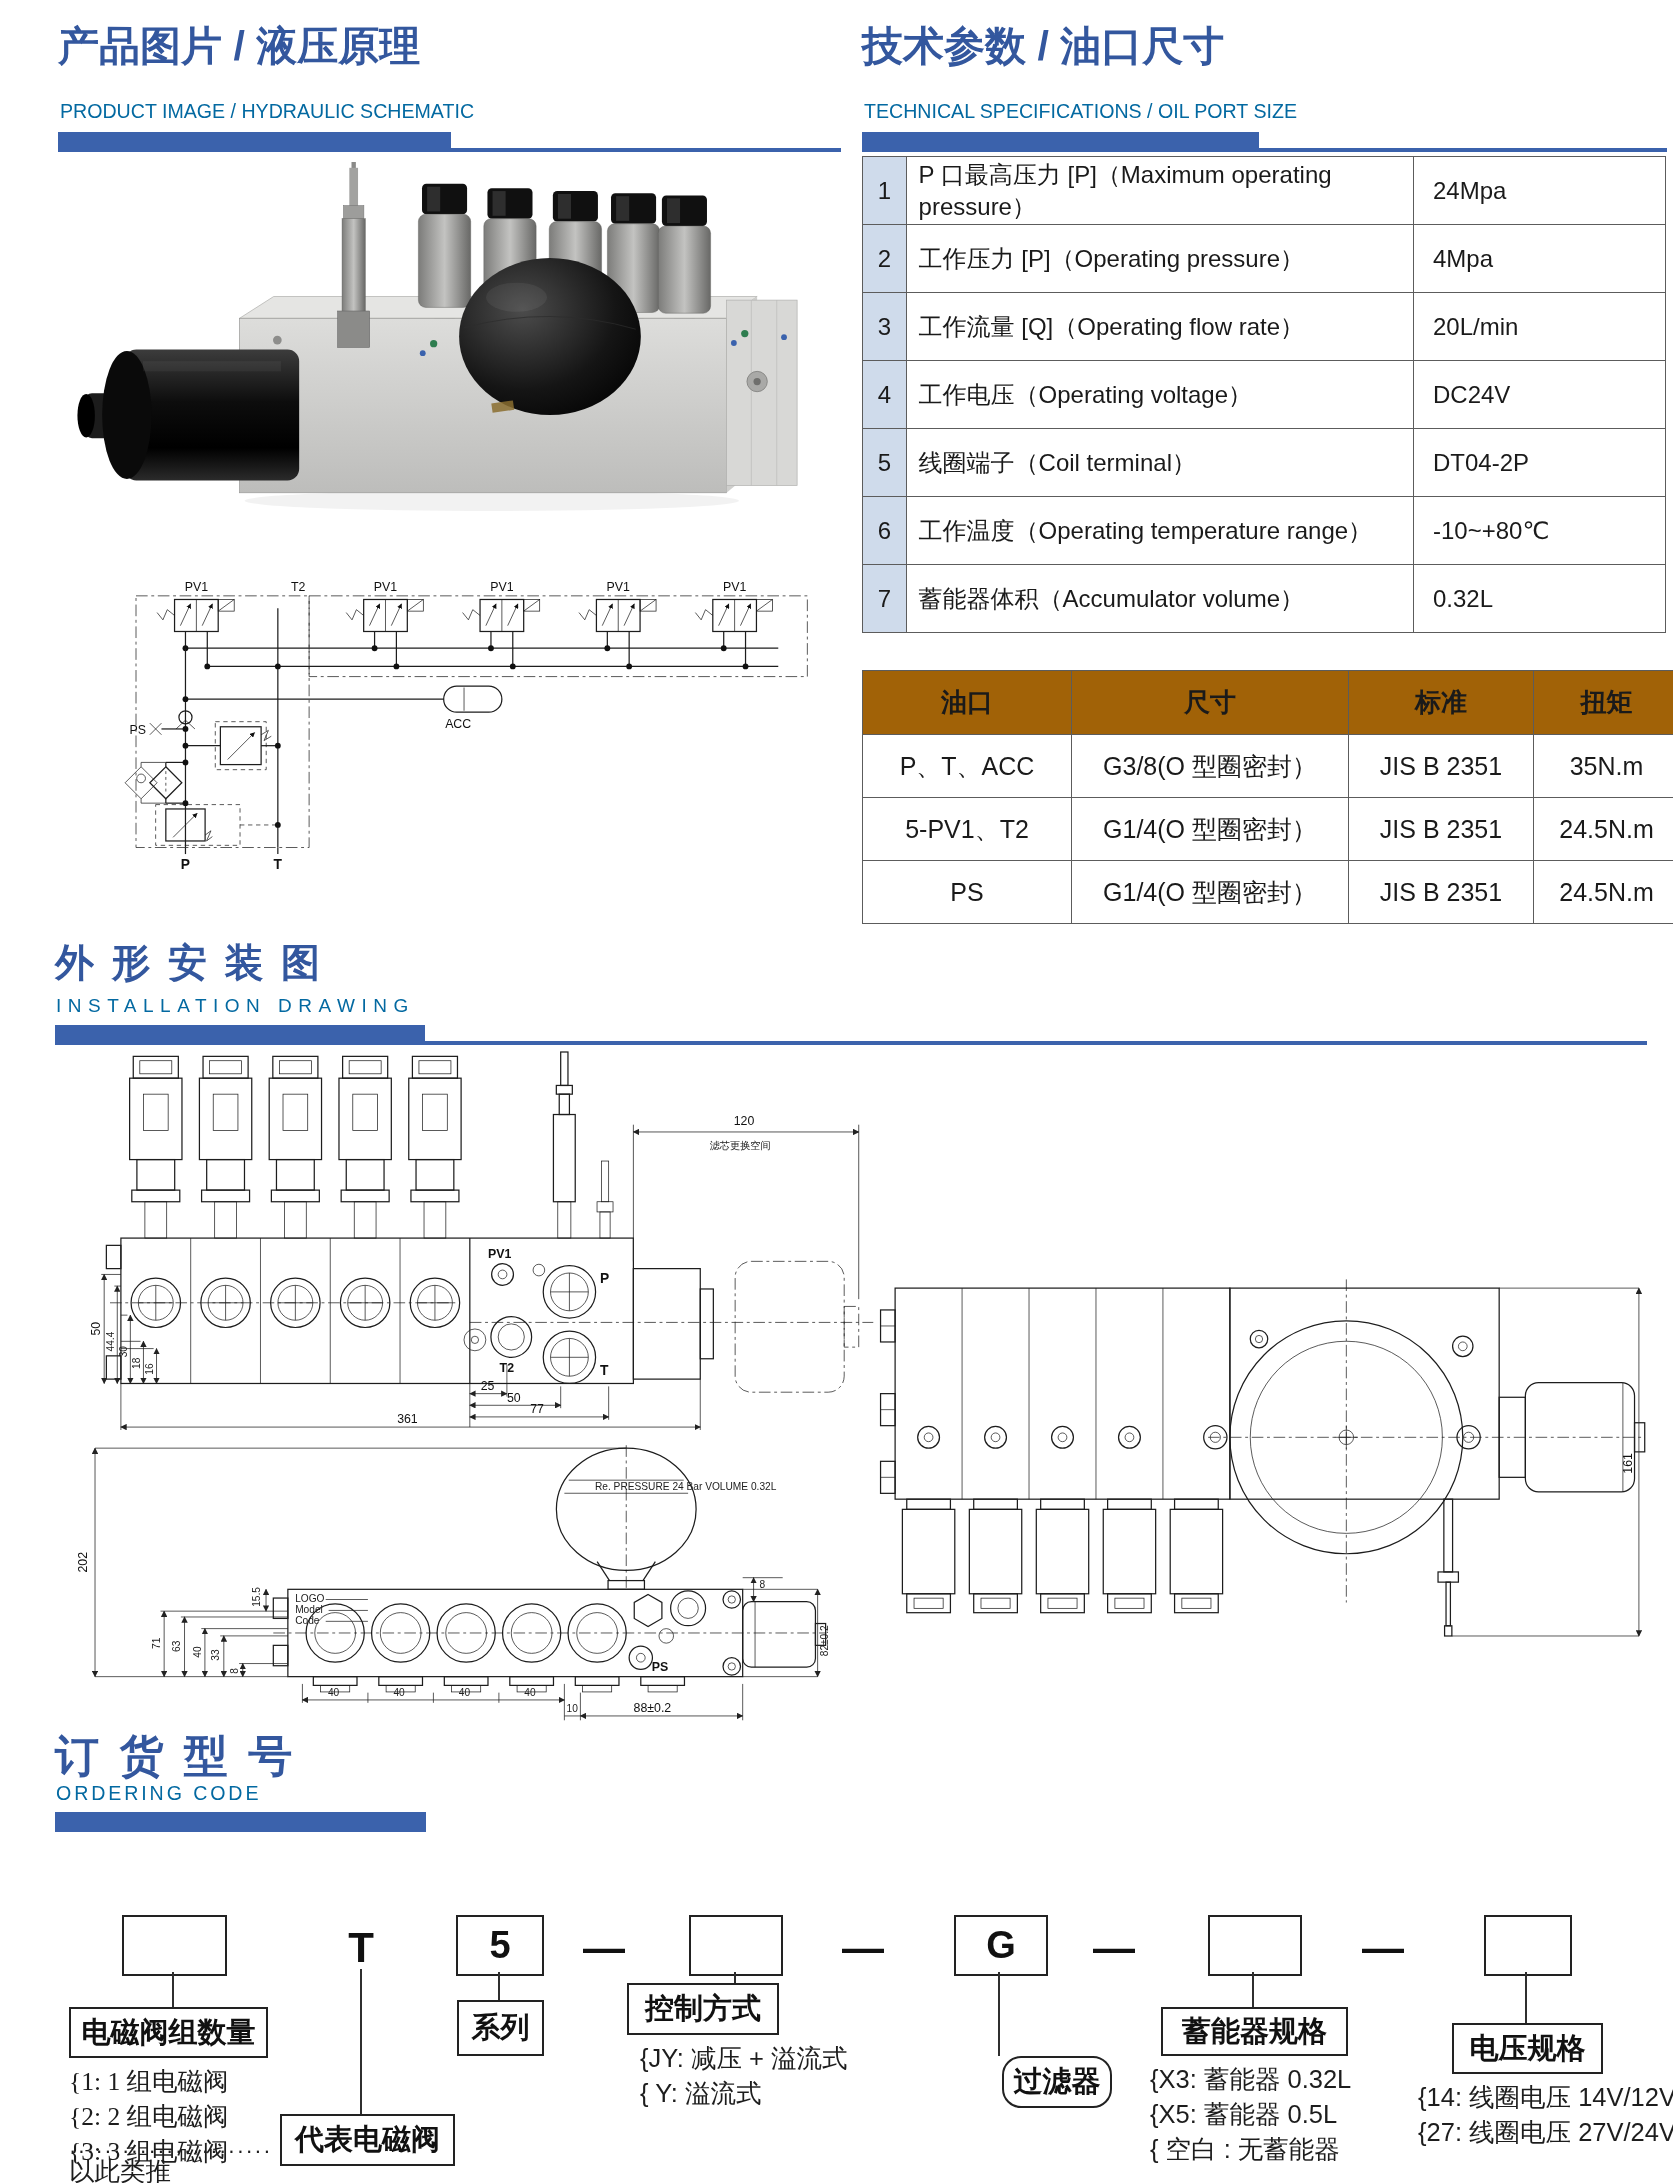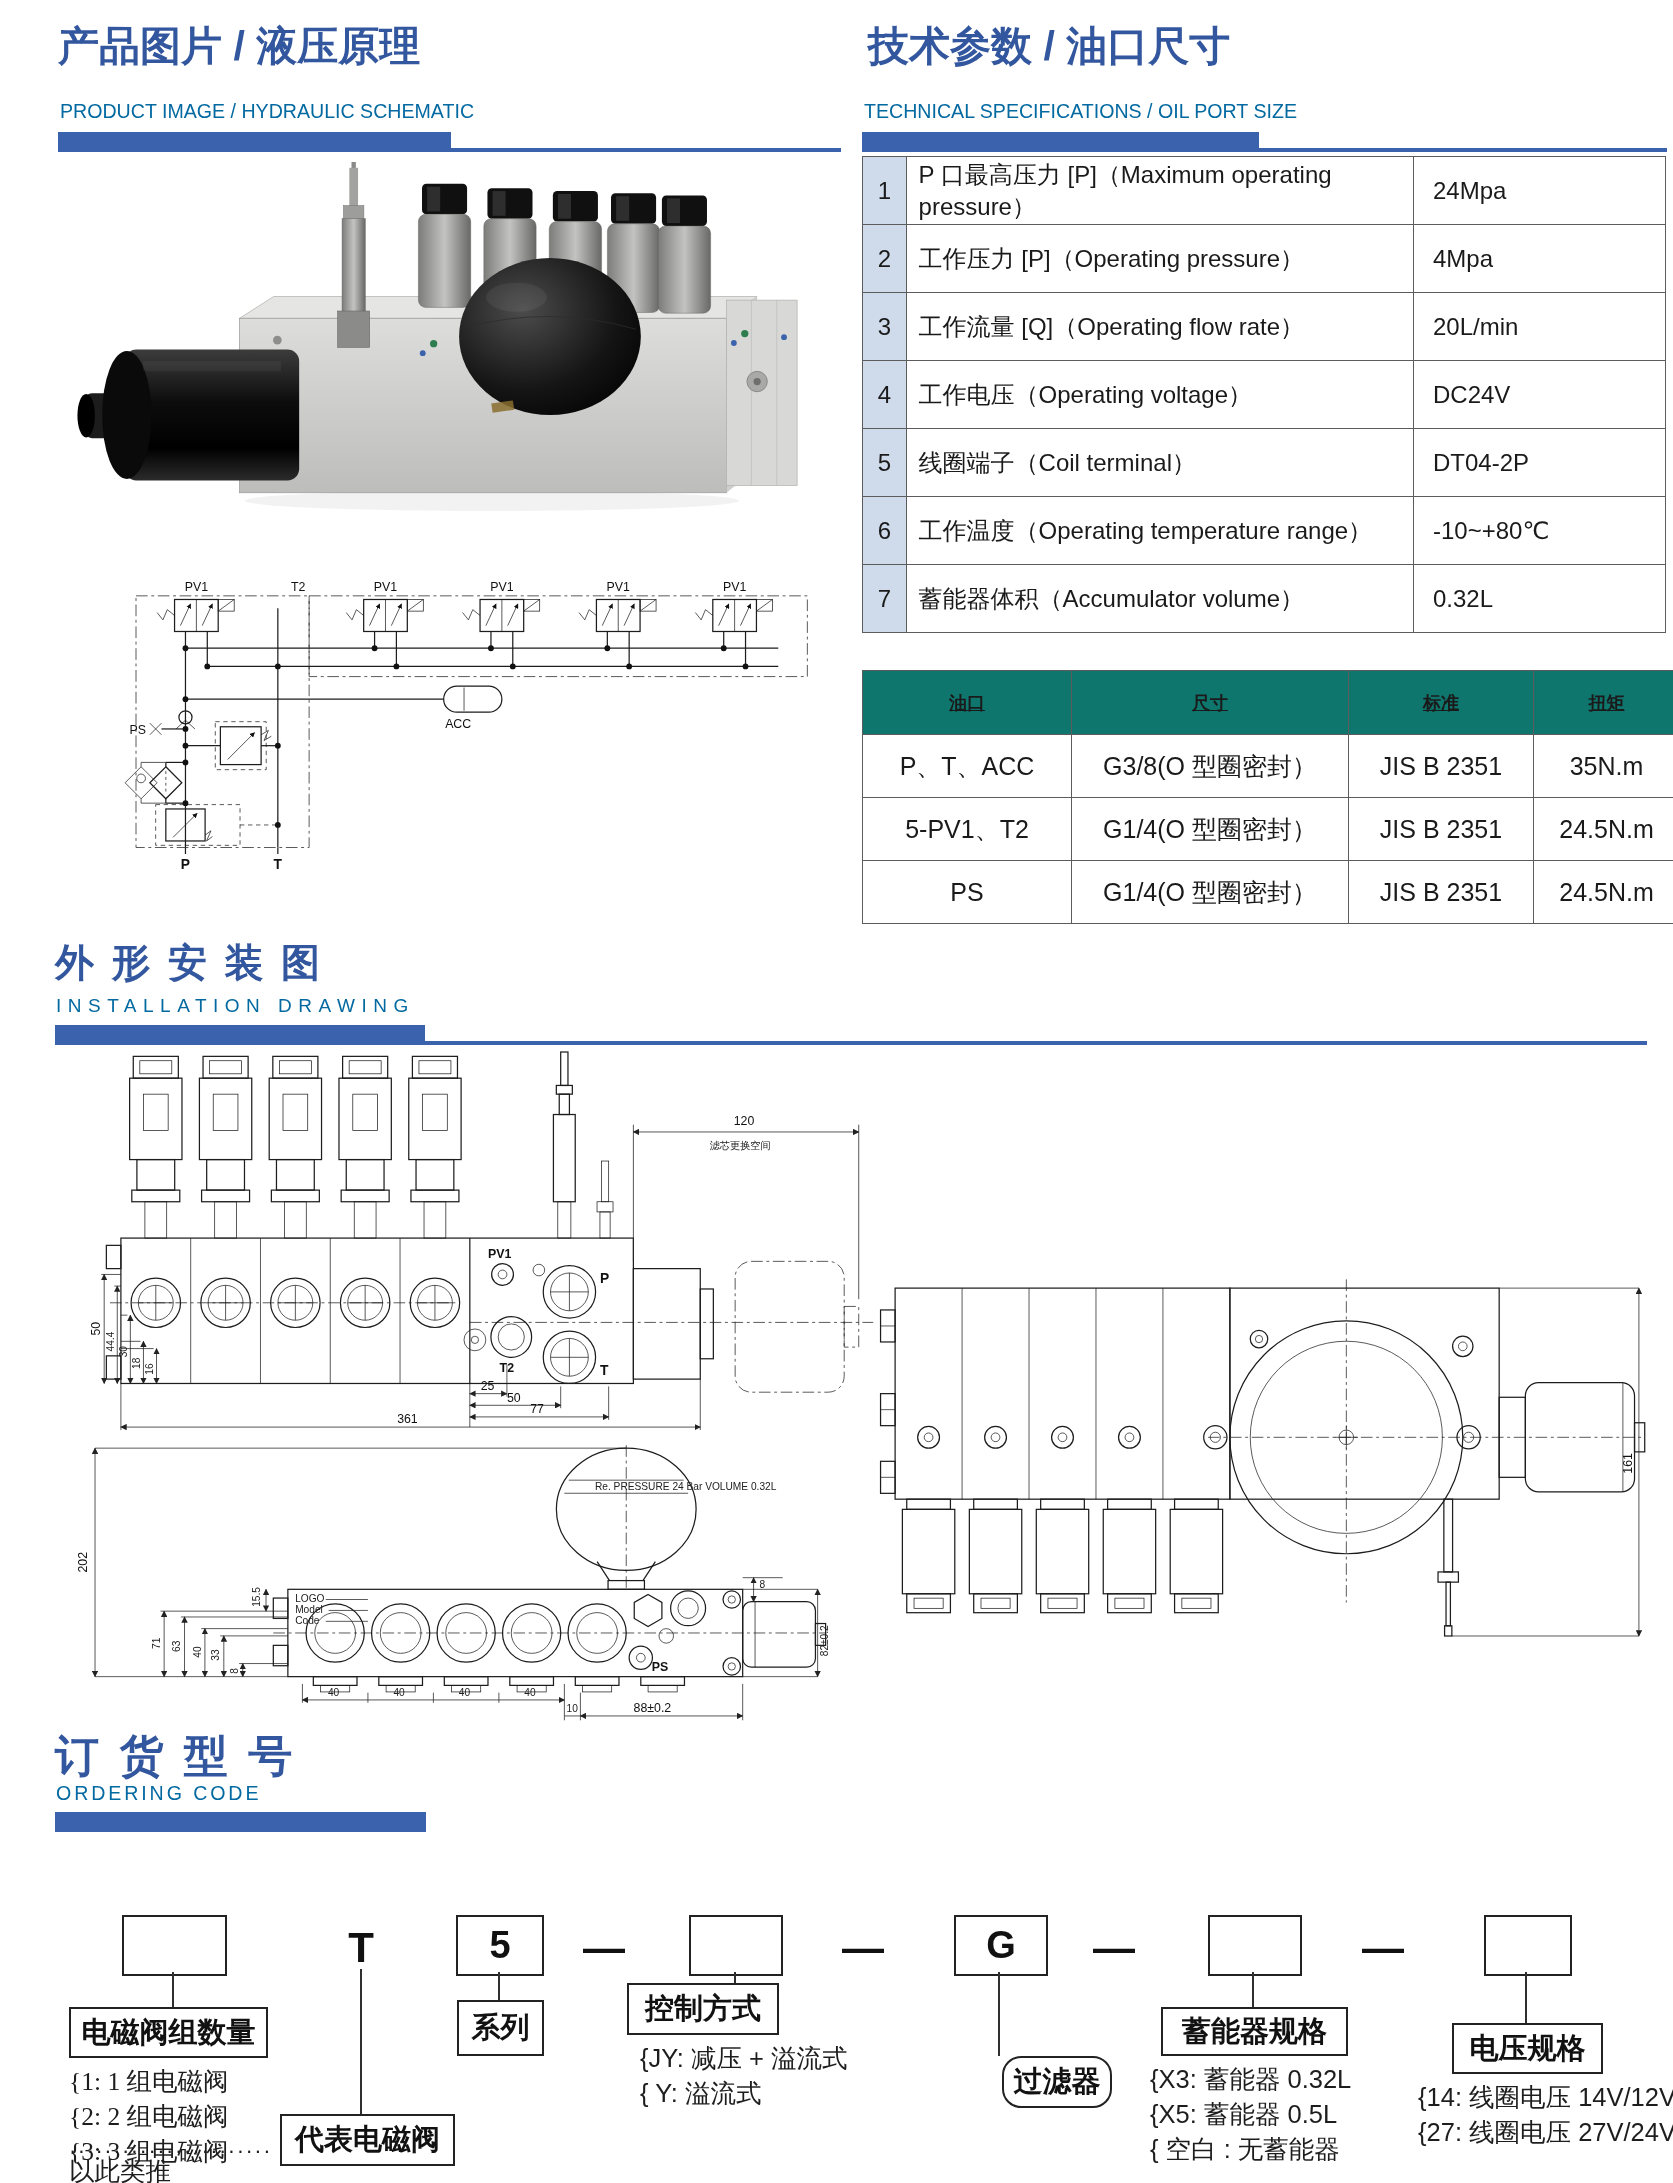--- a/index.html
+++ b/index.html
@@ -11,21 +11,21 @@
   .sec-bar{position:absolute;background:#3b62ac;height:19.6px;}
   .sec-ext{position:absolute;background:#3b62ac;height:3.6px;}
   
   table{border-collapse:collapse;table-layout:fixed;}
   .spec-table{position:absolute;left:862px;top:156px;width:804px;}
   .spec-table td{border:1.5px solid #5c5c5c;font-size:24px;height:65px;vertical-align:middle;}
   .spec-table td.no{width:41px;background:#cfdbeb;text-align:center;}
   .spec-table td.nm{padding-left:11.6px;}
   .spec-table td.vl{width:231px;padding-left:19px;}
   .port-table{position:absolute;left:862px;top:670px;width:804px;}
-  .port-table th{border:1.5px solid #5c5c5c;background:#0f766e;font-size:18px;font-weight:600;height:61px;text-decoration:underline;}
+  .port-table th{border:1.5px solid #5c5c5c;background:#a16207;font-size:26px;font-weight:600;height:61px;}
   .port-table td{border:1.5px solid #5c5c5c;font-size:25px;text-align:center;height:60px;}
   .c-port{width:206px}.c-size{width:274px}.c-std{width:182px}.c-tq{width:143px}
   
   .code-box{position:absolute;border:2.2px solid #222;background:#fff;display:flex;align-items:center;justify-content:center;
             font-size:38px;font-weight:bold;color:#111;}
   .code-chr{position:absolute;font-size:42px;font-weight:bold;color:#111;text-align:center;line-height:1;}
   .vline{position:absolute;width:2.2px;background:#2f2f2f;}
   .olabel{position:absolute;border:2.2px solid #222;background:#fff;display:flex;align-items:center;justify-content:center;
           font-size:29px;font-weight:bold;color:#111;white-space:nowrap;}
   .oitems{position:absolute;font-size:25.5px;color:#1d1d1d;white-space:nowrap;line-height:1.38;}
@@ -47,21 +47,21 @@
 <body>
 
 <div>
   <div class="sec-title" style="left:58px;top:26px;font-size:41px;">产品图片 / 液压原理</div>
   <div class="sec-sub" style="left:60px;top:102px;font-size:19.6px;">PRODUCT IMAGE / HYDRAULIC SCHEMATIC</div>
   <div class="sec-bar" style="left:58px;top:132px;width:393px;"></div>
   <div class="sec-ext" style="left:451px;top:148px;width:390px;"></div>
 </div>
 
 <div>
-  <div class="sec-title" style="left:862px;top:26px;font-size:41px;margin-left:6px;">技术参数 / 油口尺寸</div>
+  <div class="sec-title" style="left:862px;top:26px;font-size:41px;">技术参数 / 油口尺寸</div>
   <div class="sec-sub" style="left:864px;top:102px;font-size:19.6px;">TECHNICAL SPECIFICATIONS / OIL PORT SIZE</div>
   <div class="sec-bar" style="left:862px;top:132px;width:397px;"></div>
   <div class="sec-ext" style="left:1259px;top:148px;width:408px;"></div>
 </div>
 
 <div>
   <div class="sec-title" style="left:55px;top:943px;font-size:39px;letter-spacing:17.5px;">外形安装图</div>
   <div class="sec-sub" style="left:56px;top:996px;font-size:19px;letter-spacing:6.5px;">INSTALLATION DRAWING</div>
   <div class="sec-bar" style="left:55px;top:1025px;width:370px;"></div>
   <div class="sec-ext" style="left:424px;top:1041px;width:1223px;"></div>

